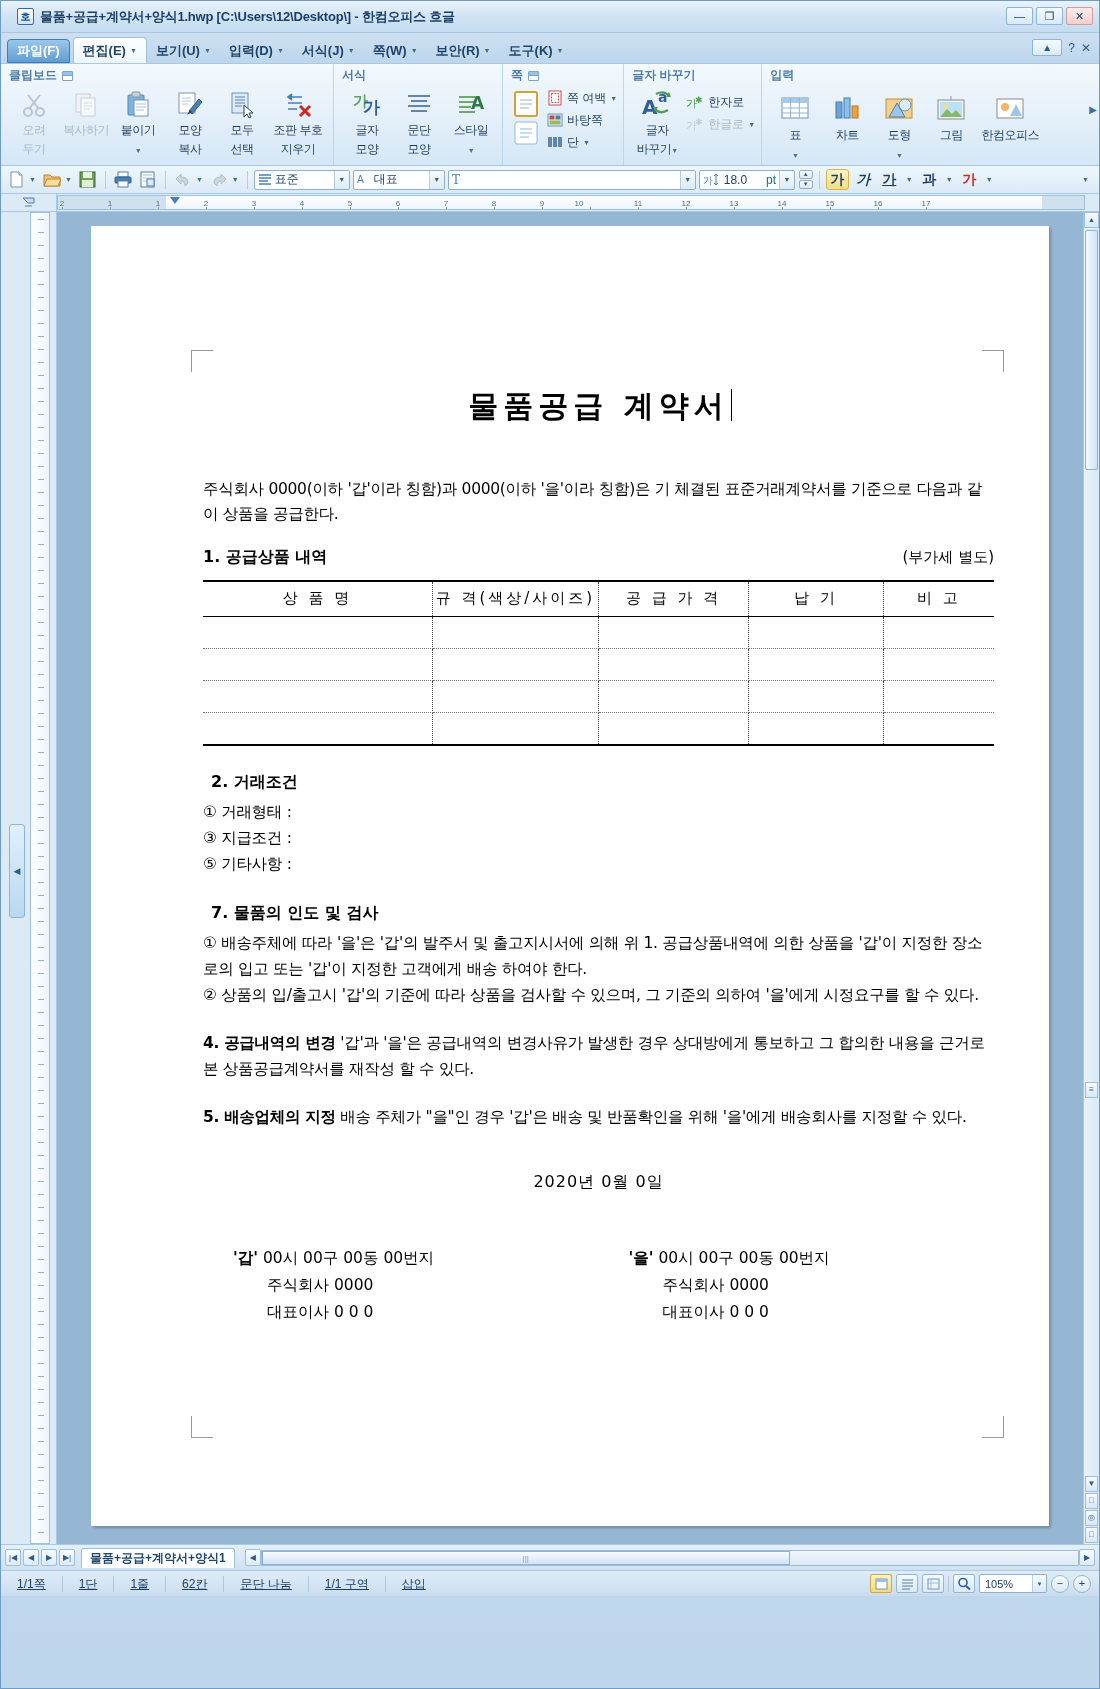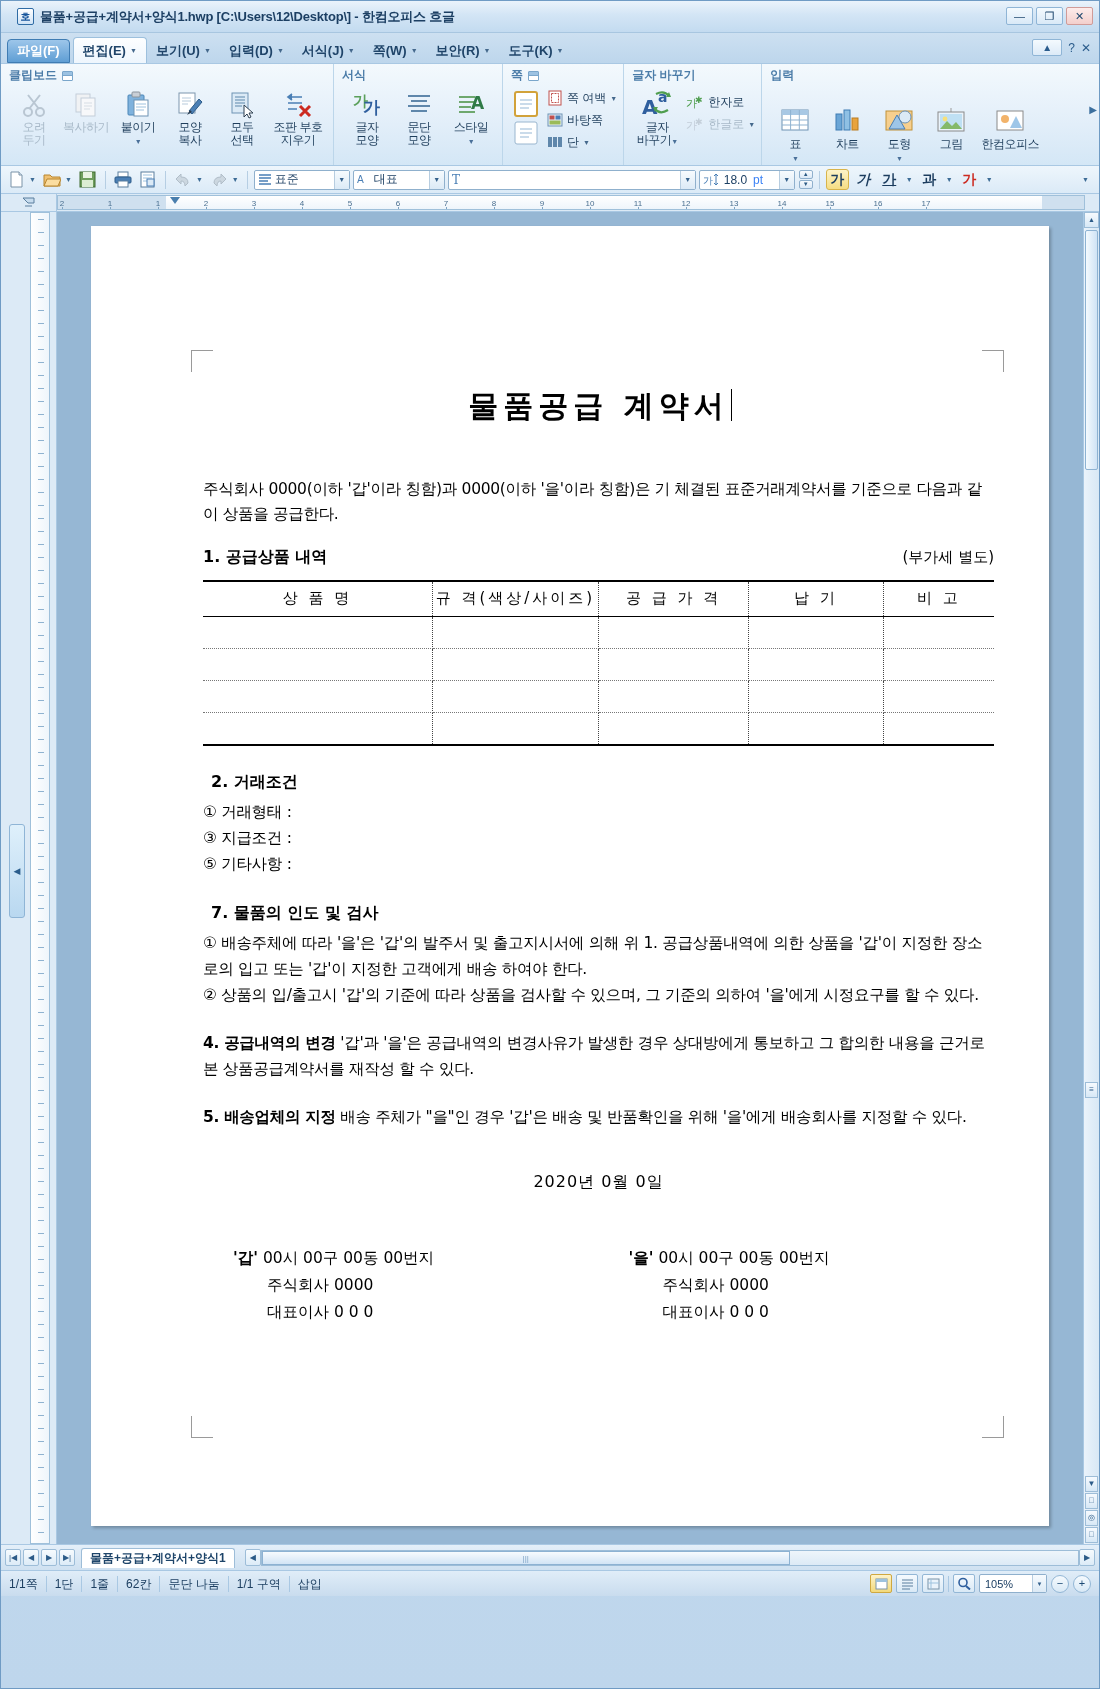--- a/index.html
+++ b/index.html
@@ -110,21 +110,21 @@
   .dlg-box { width: 11px; height: 10px; border: 1px solid #7aa6cb; background: #fff; border-radius: 1px; display:inline-block;}
   .dlg-box::before { content:""; display:block; height:3px; background:#9cc2e2; border-bottom:1px solid #7aa6cb;}
   .ritems { display: flex; align-items: flex-start; gap: 2px; }
   .ritem {
     display: flex; flex-direction: column; align-items: center;
     width: 50px; padding-top: 2px;
   }
   .ritem .ico { height: 34px; display: flex; align-items: center; justify-content: center; }
   .ritem .lbl {
     font-size: 12px; color: #1f3e5c; text-align: center;
-    line-height: 13px; letter-spacing: -0.5px; white-space: pre-line;
+    line-height: 19px; letter-spacing: -0.5px; white-space: pre-line;
   }
   .ritem.dim .lbl { color: #a8b9c8; }
   .ritem .lbl .car { font-size: 7px; color:#4a7099; }
   .rsmall {
     display:flex; align-items:center; gap:4px;
     font-size:12px; color:#1f3e5c; height:22px; white-space:nowrap;
   }
   .rsmall.dim { color:#a8b9c8; }
   .rcol { display:flex; flex-direction:column; justify-content:center; }
   .stack2 { display:flex; flex-direction:column; gap:3px; padding-top:3px;}
@@ -321,21 +321,21 @@
   .hthumb::after{ content:"|||"; position:absolute; left:50%; top:0; transform:translateX(-50%);
      font-size:8px; color:#7fa4c6; line-height:14px; }
 
   
   #statusbar {
     height: 26px; display:flex; align-items:center;
     background: linear-gradient(180deg,#e0edf8,#c9dcee);
     border-top:1px solid #a9c8e3;
     font-size:12px; color:#1d3f61;
   }
-  .st-cell { padding: 0 8px; height:26px; line-height:26px; white-space:nowrap; }
+  .st-cell { padding: 0 16px; height:26px; line-height:26px; white-space:nowrap;text-decoration:underline; }
   .st-sep { width:1px; height:16px; background:#a9c8e3; }
   .st-right { margin-left:auto; display:flex; align-items:center; gap:4px; padding-right:8px;}
   .viewbtn {
     width:22px;height:19px;border:1px solid #93b7d6;border-radius:2px;
     background:linear-gradient(180deg,#f5fafe,#d9e9f6);
     display:flex;align-items:center;justify-content:center;
   }
   .viewbtn.on { background:linear-gradient(180deg,#fdf3c8,#f3d97b); border-color:#cfa840;}
   .zoomcombo {
     width:68px;height:19px;border:1px solid #8fb0cd;background:#fff;border-radius:2px;
@@ -799,21 +799,21 @@
     </div>
 
     <div class="combo fsize">
       <span>
         <svg width="18" height="13" viewBox="0 0 18 13">
             <text x="0" y="11" font-size="10" fill="#4a7fb5" font-family="DejaVu Sans">가</text>
             <path d="M13 2v9M11 3l2-2 2 2M11 10l2 2 2-2" stroke="#4a7fb5" fill="none"></path>
           </svg>
       </span>
       <span>18.0</span>
-      <span style="margin-left:3px;color:#3b82f6;">pt</span>
+      <span style="margin-left:16px;color:#0f766e;">pt</span>
       <span class="cb-btn">▼</span>
     </div>
     <div class="spin">
       <div>▲</div>
       <div>▼</div>
     </div>
 
     <div class="tb-sep"></div>
     <div class="fbtn on">가</div>
     <div class="fbtn" style="font-style:italic">가</div>
@@ -854,21 +854,21 @@
         <div class="rtick" style="left: 292px;">5</div>
         <div class="rtickmark" style="left: 292px;"></div>
         <div class="rtick" style="left: 340px;">6</div>
         <div class="rtickmark" style="left: 340px;"></div>
         <div class="rtick" style="left: 388px;">7</div>
         <div class="rtickmark" style="left: 388px;"></div>
         <div class="rtick" style="left: 436px;">8</div>
         <div class="rtickmark" style="left: 436px;"></div>
         <div class="rtick" style="left: 484px;">9</div>
         <div class="rtickmark" style="left: 484px;"></div>
-        <div class="rtick" style="left: 532px;">10</div>
+        <div class="rtick" style="left: 521px;">10</div>
         <div class="rtickmark" style="left: 532px;"></div>
         <div class="rtick" style="left: 580px;">11</div>
         <div class="rtickmark" style="left: 580px;"></div>
         <div class="rtick" style="left: 628px;">12</div>
         <div class="rtickmark" style="left: 628px;"></div>
         <div class="rtick" style="left: 676px;">13</div>
         <div class="rtickmark" style="left: 676px;"></div>
         <div class="rtick" style="left: 724px;">14</div>
         <div class="rtickmark" style="left: 724px;"></div>
         <div class="rtick" style="left: 772px;">15</div>

